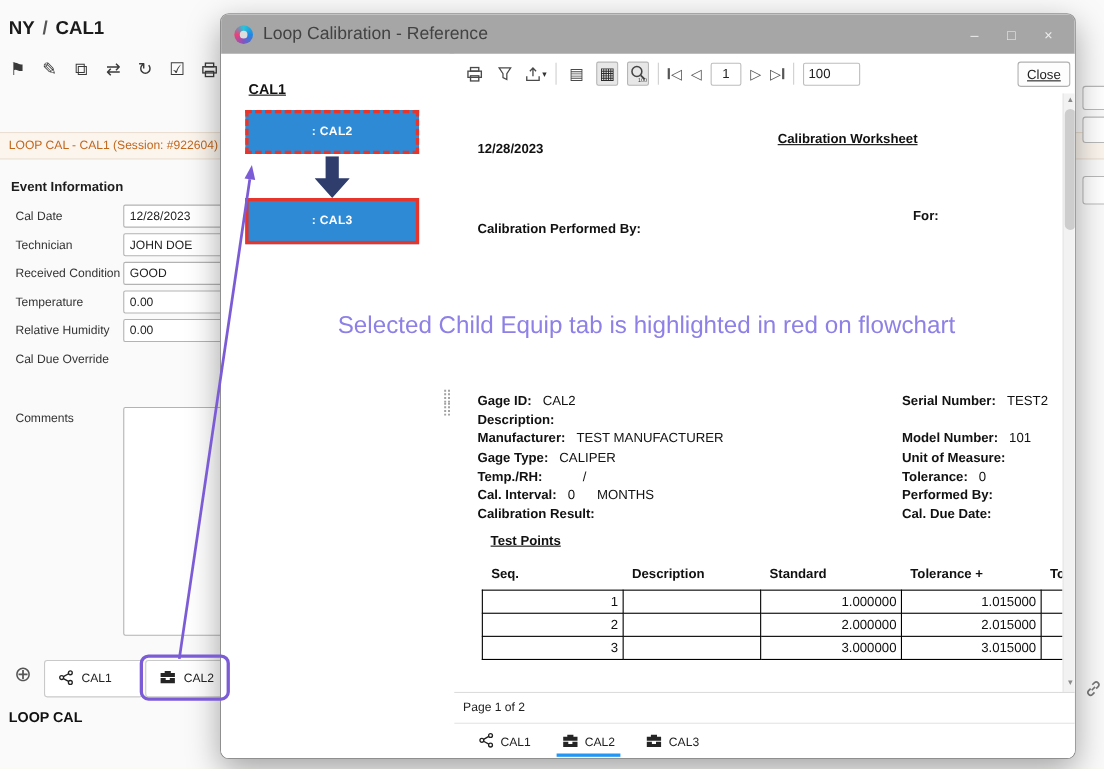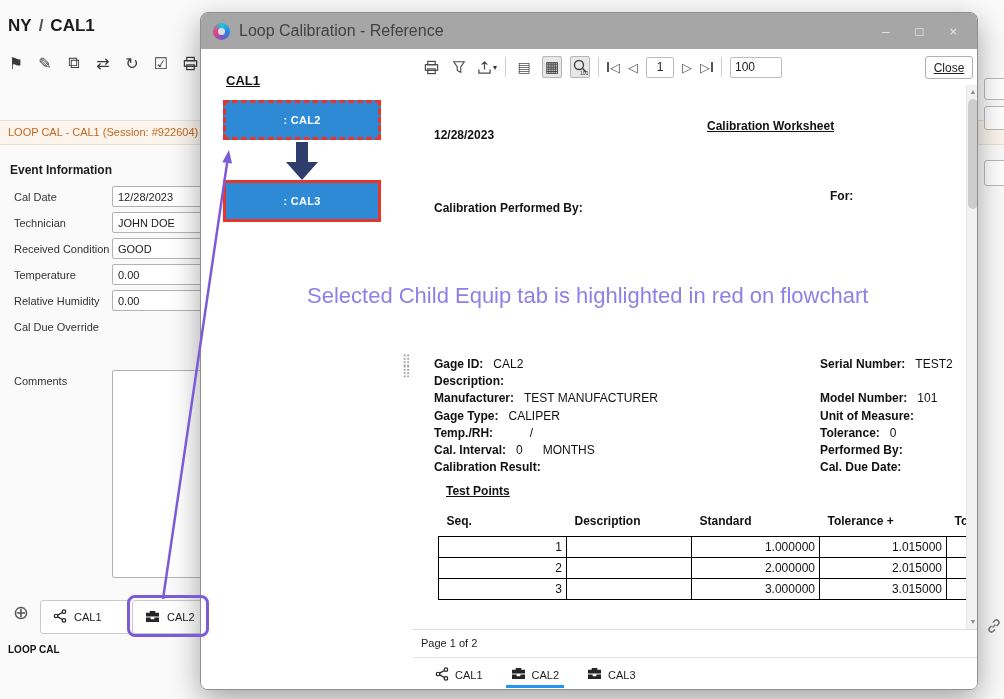--- a/index.html
+++ b/index.html
@@ -22,21 +22,21 @@
   .flabel { position:absolute; left:14px; top:5px; font-size:11px; color:#333; white-space:nowrap; }
   .finput { position:absolute; left:112px; top:0; width:150px; height:21px; border:1px solid #b3b3b3;
             border-radius:2px; background:#fff; font-size:11px; padding:0 5px; font-family:inherit; color:#222; }
   .comments-area { position:absolute; left:112px; top:370px; width:150px; height:208px;
                    border:1px solid #b3b3b3; border-radius:2px; background:#fff; resize:none; font-family:inherit; }
   .add-circle { position:absolute; left:13px; top:601px; font-size:19px; color:#555; }
   .bg-tab { position:absolute; top:600px; height:34px; background:#fff; border:1px solid #c9c9c9; border-radius:3px;
             display:flex; align-items:center; gap:7px; padding:0 12px; font-size:11px; color:#222; }
   .bg-tab.cal1 { left:40px; width:90px; }
   .bg-tab.cal2 { left:132px; width:72px; }
-  .footer-title { position:absolute; top:644px; left:8px; font-size:10px; font-weight:bold; color:#111;text-align:center; }
+  .footer-title { position:absolute; top:644px; left:8px; font-size:13px; font-weight:bold; color:#111;text-align:center; }
   .stub { position:absolute; background:#fff; border:1px solid #b9b9b9; border-radius:3px; }
   .link-icon { position:absolute; left:986px; top:618px; }
 
   
   .dialog { position:absolute; left:200px; top:12px; width:778px; height:678px; background:#fff;
             border:1px solid #8f8f8f; border-radius:8px; box-shadow:0 10px 30px rgba(0,0,0,.35);
             z-index:10; overflow:hidden; }
   .titlebar { height:36px; background:#a6a6a6; display:flex; align-items:center; padding:0 12px; gap:9px; }
   .app-logo { width:17px; height:17px; border-radius:50%; flex:0 0 auto;
               background:conic-gradient(#26c6da,#1e88e5,#7e57c2,#ec407a,#26c6da); position:relative; }

